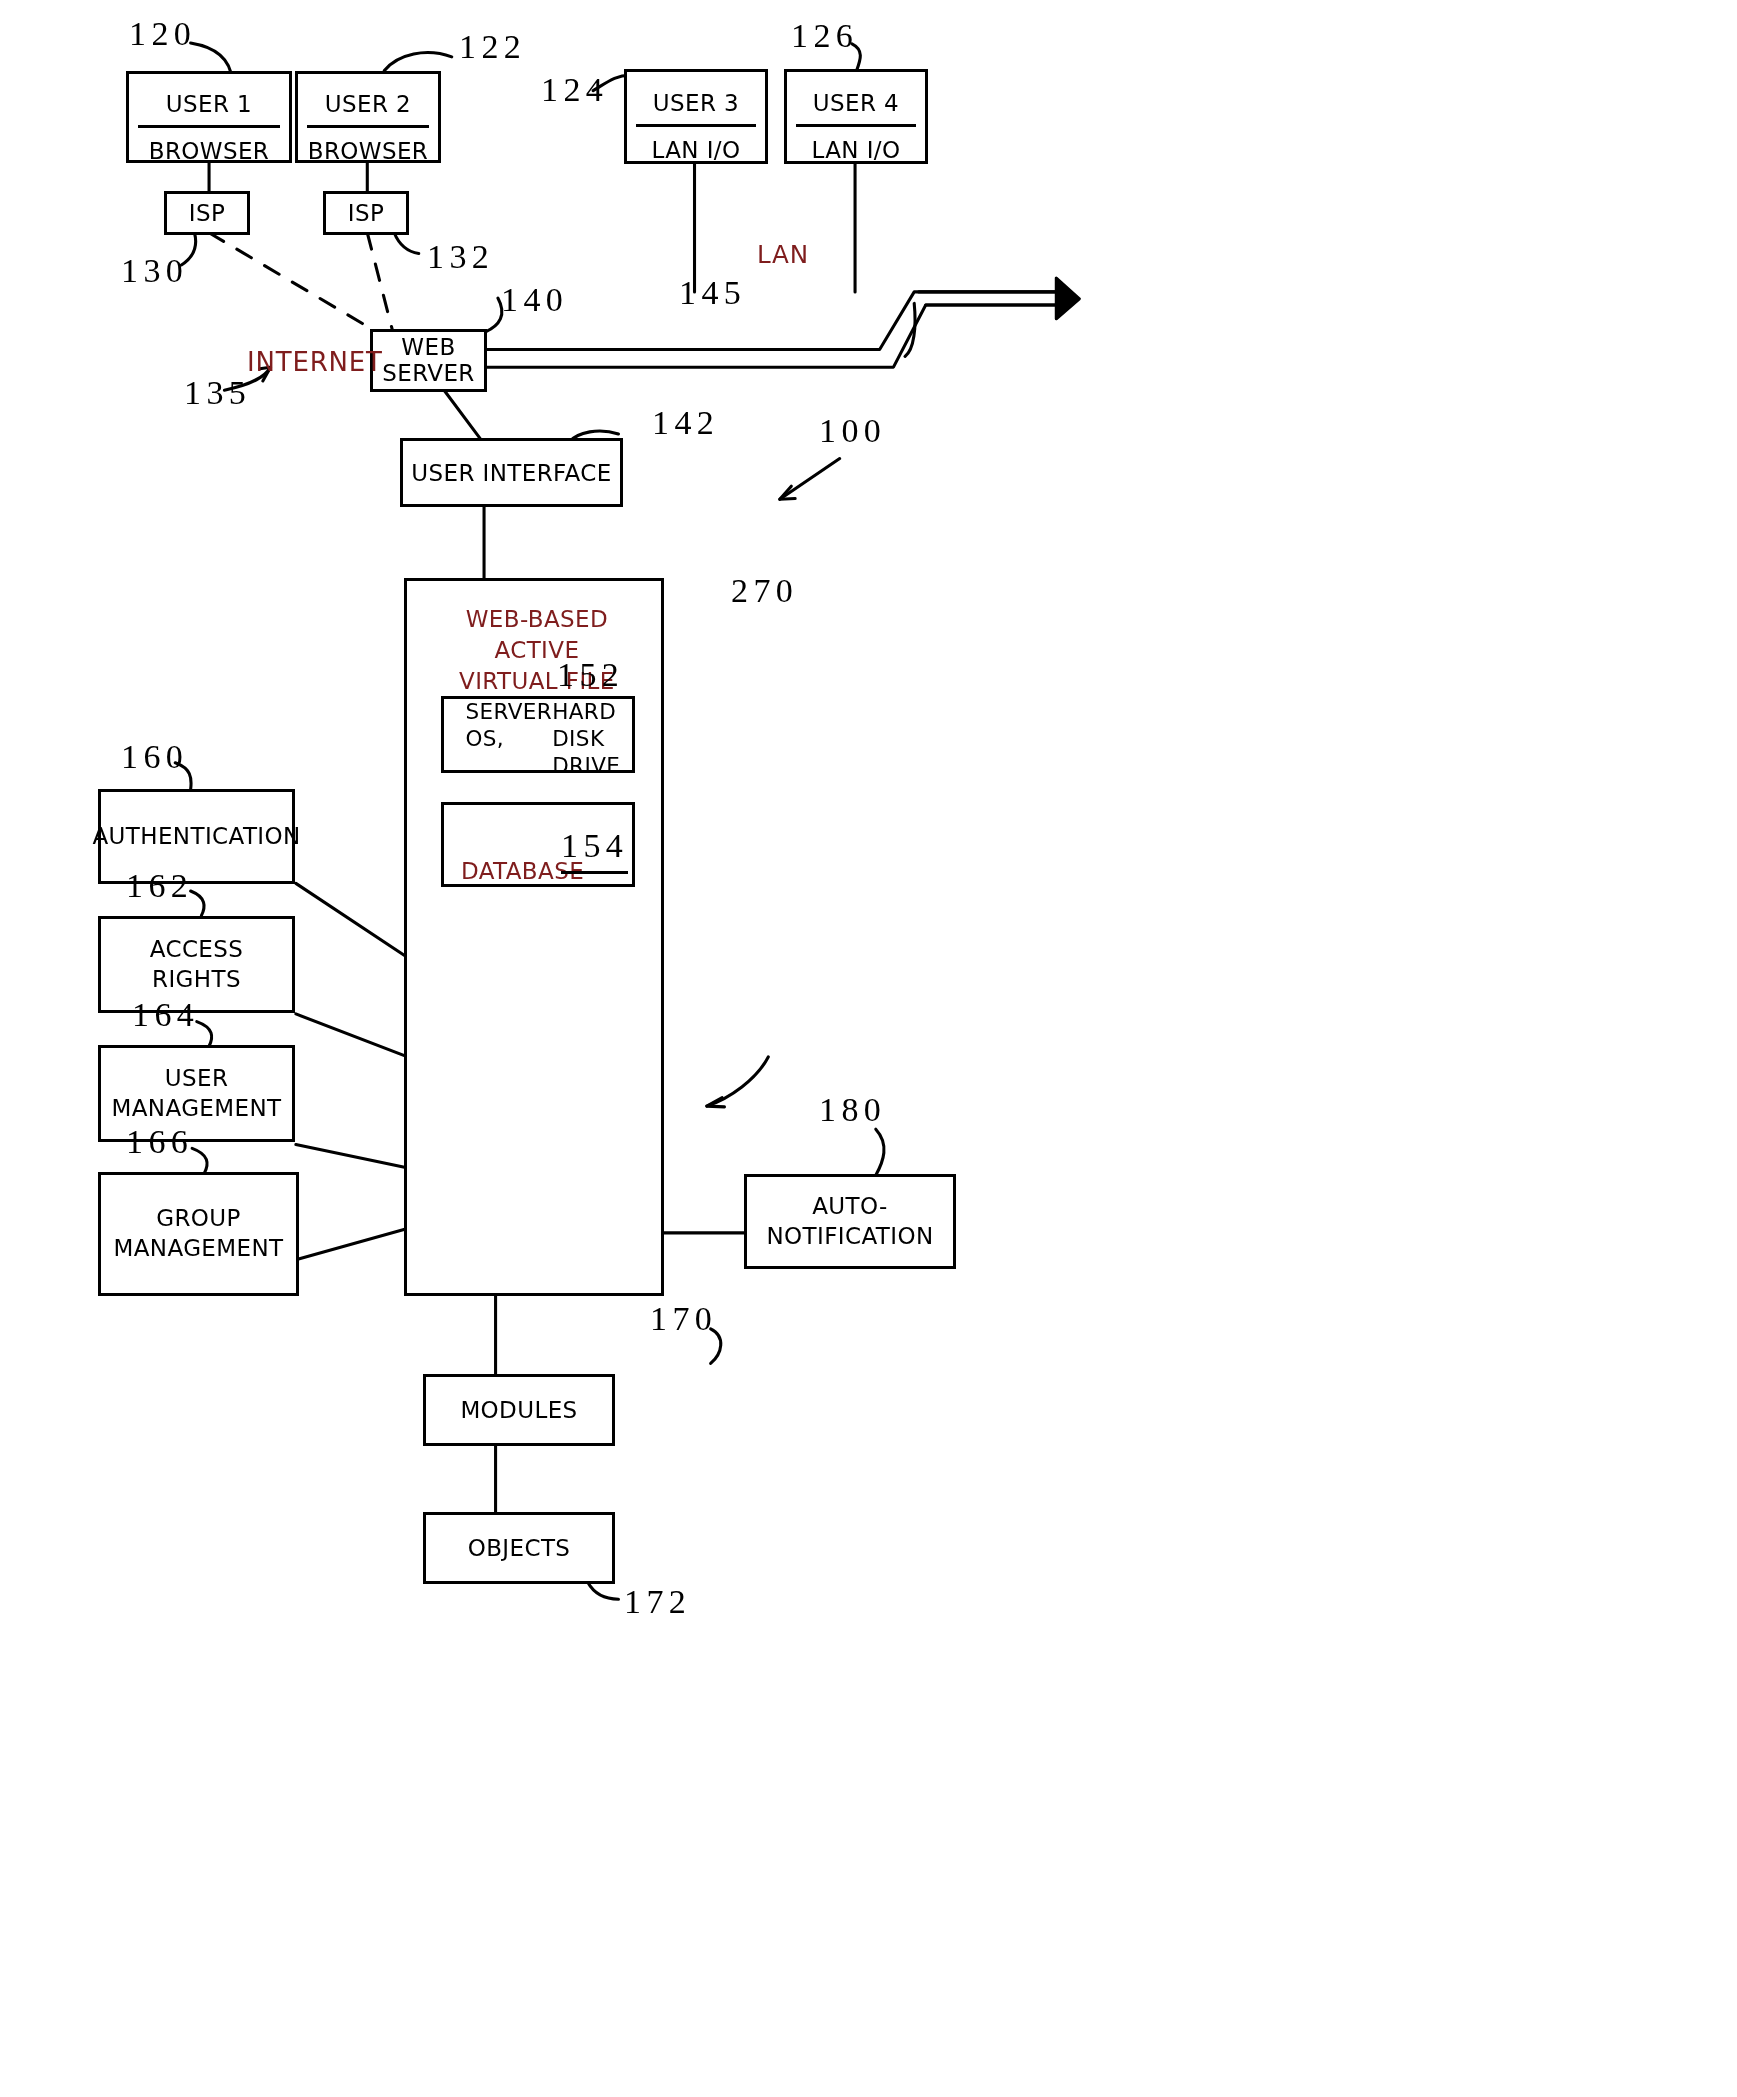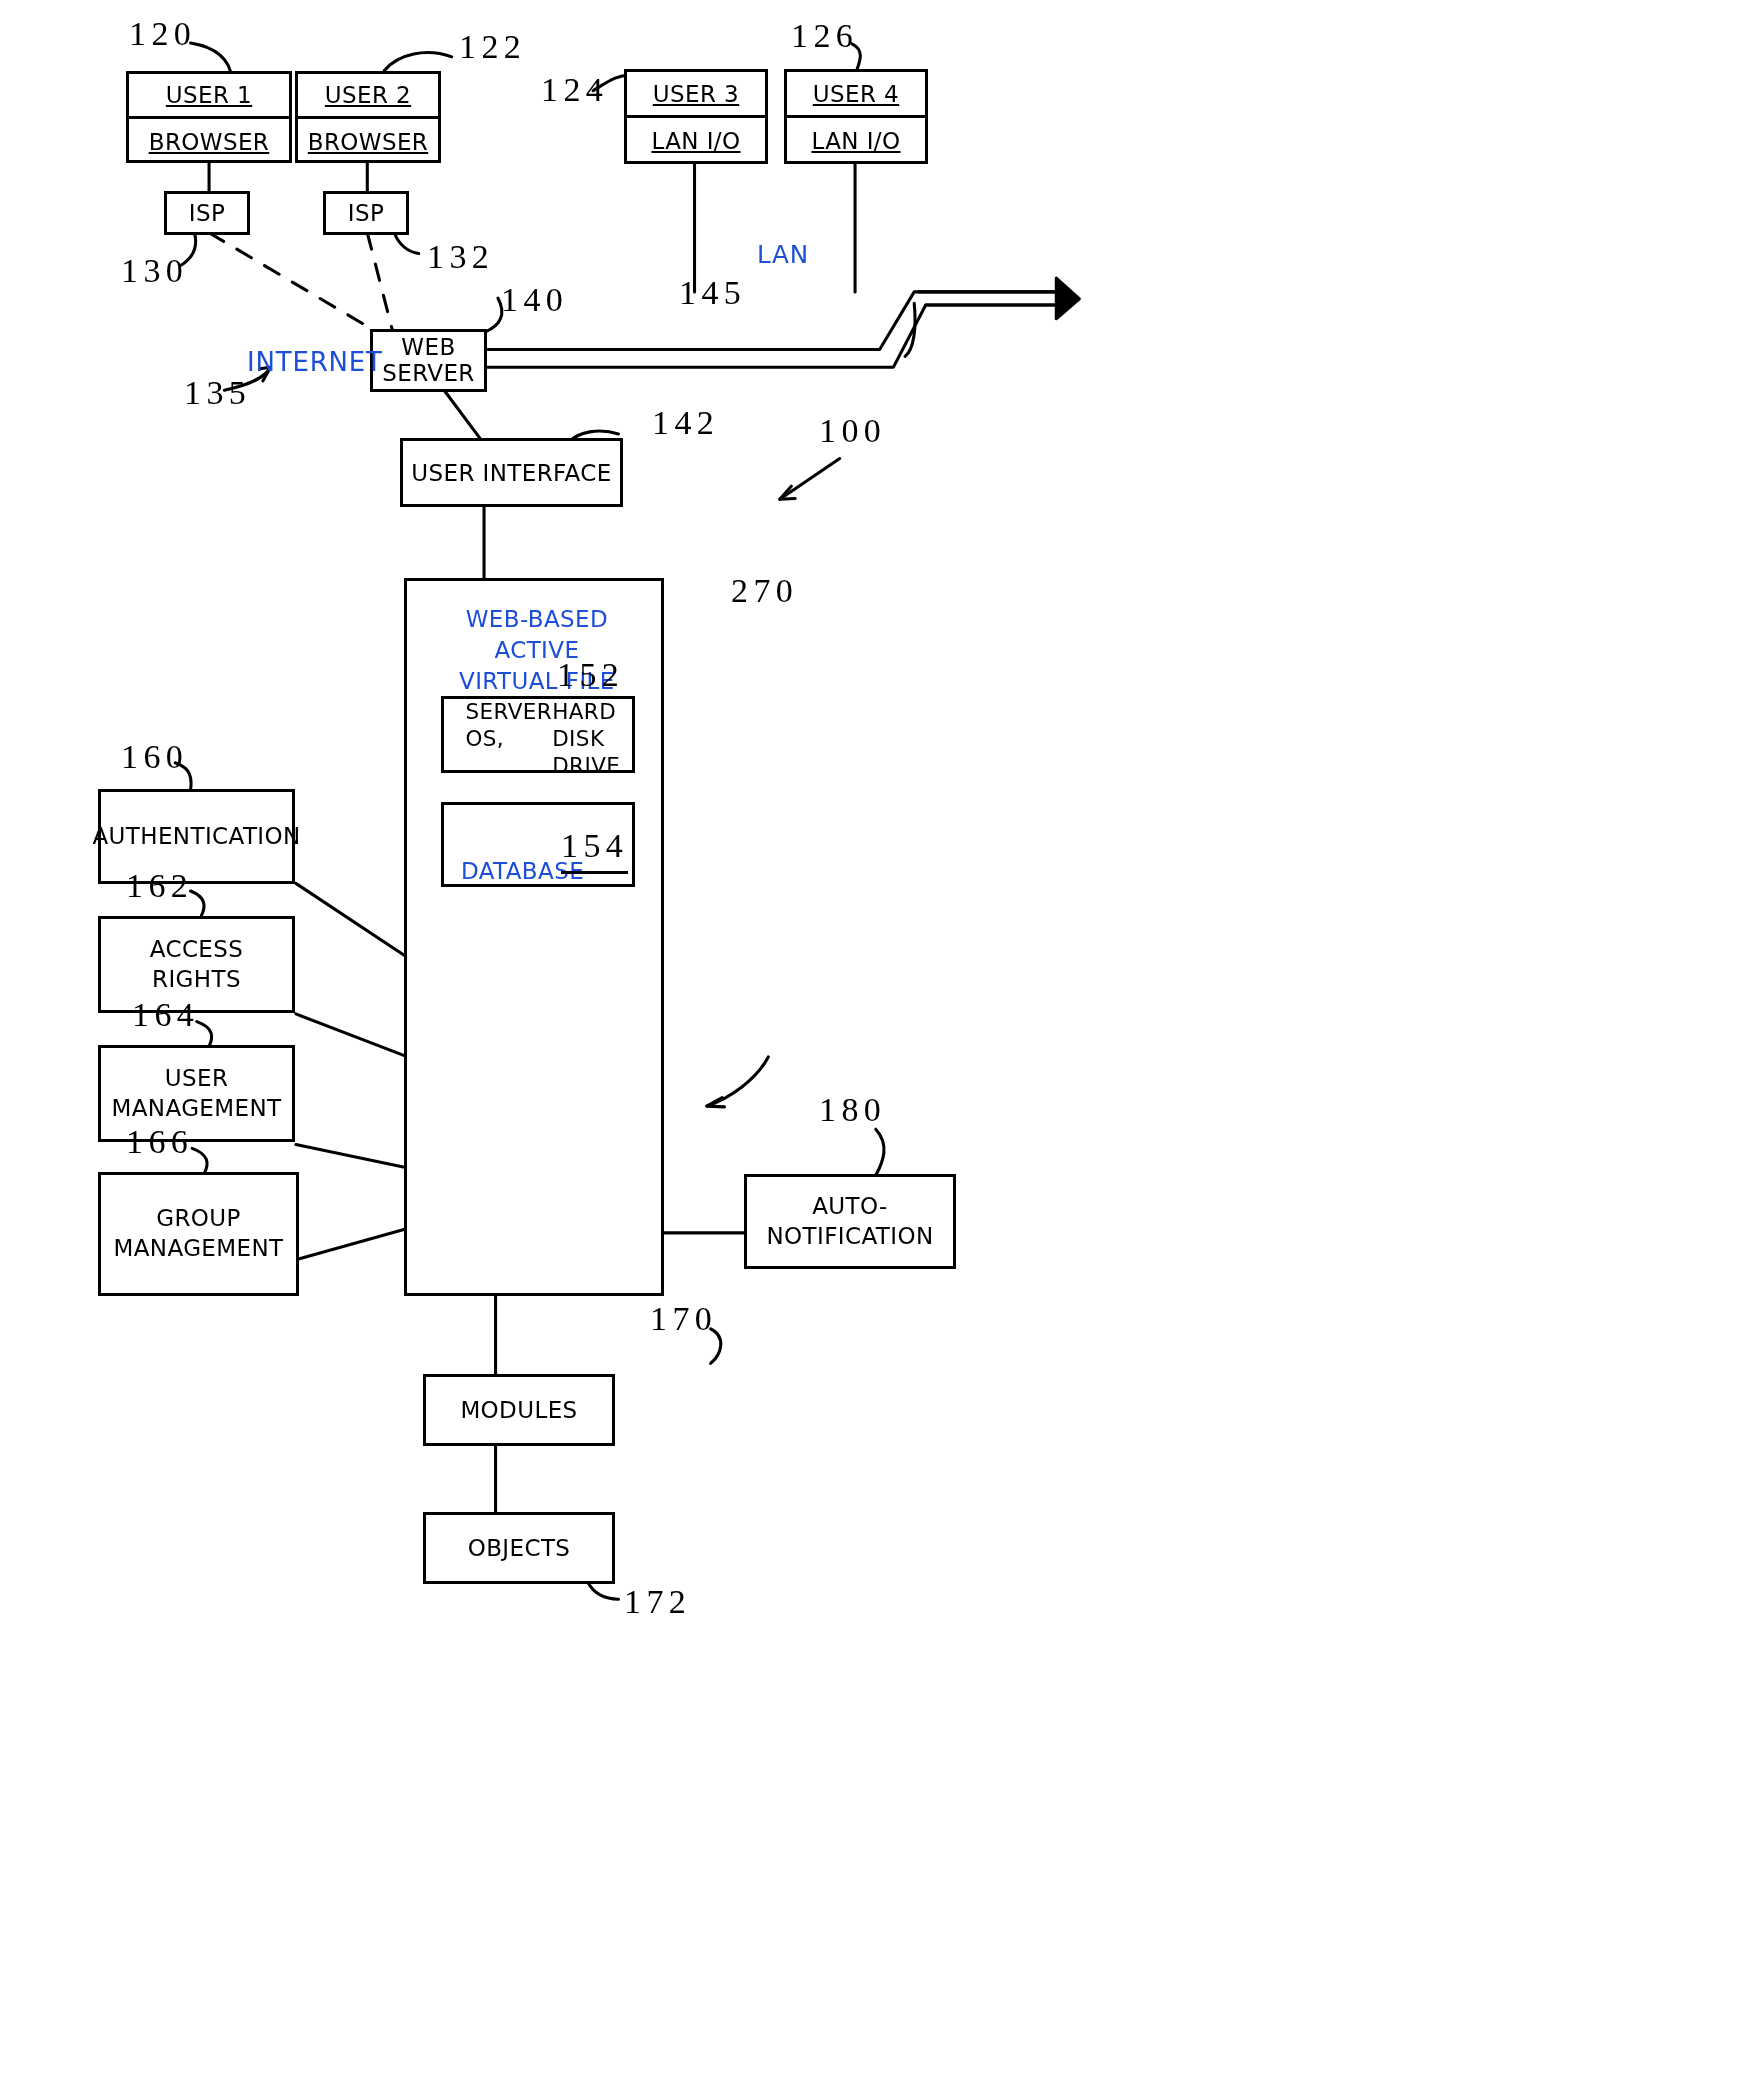--- a/index.html
+++ b/index.html
@@ -29,35 +29,34 @@
     box-sizing: border-box;
     display: flex;
     align-items: center;
     justify-content: center;
     text-align: center;
     color: #000;
     letter-spacing: 0.4px;
   }
   .box-split {
     display: block;
-    padding: 0;
-    text-decoration: underline;
+    padding: 9px;
   }
   .cellTop, .cellBot {
     display: flex;
     align-items: center;
     justify-content: center;
     text-align: center;
     width: 100%;
     box-sizing: border-box;
   }
   .cellTop { border-bottom: 3.1px solid #000; }
   .lbl {
     position: absolute;
-    color: #1d4ed8;
+    color: #7f1d1d;
     white-space: nowrap;
     font-family: "DejaVu Sans", sans-serif;
   }
   .refnum {
     position: absolute;
     color: #000;
     white-space: nowrap;
     font-size: 34px;
     letter-spacing: 5.4px;
     font-family: "Liberation Serif", serif;

